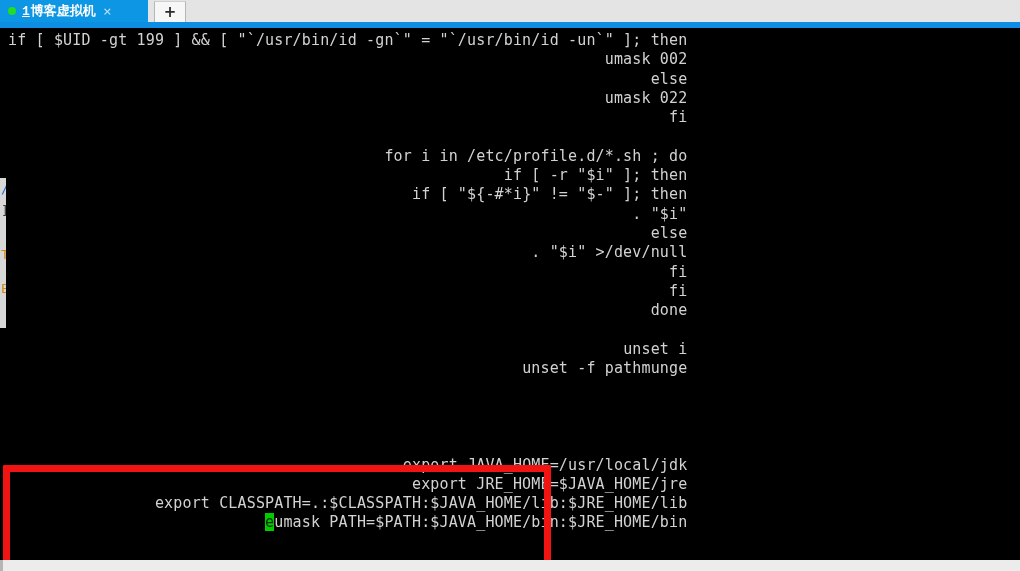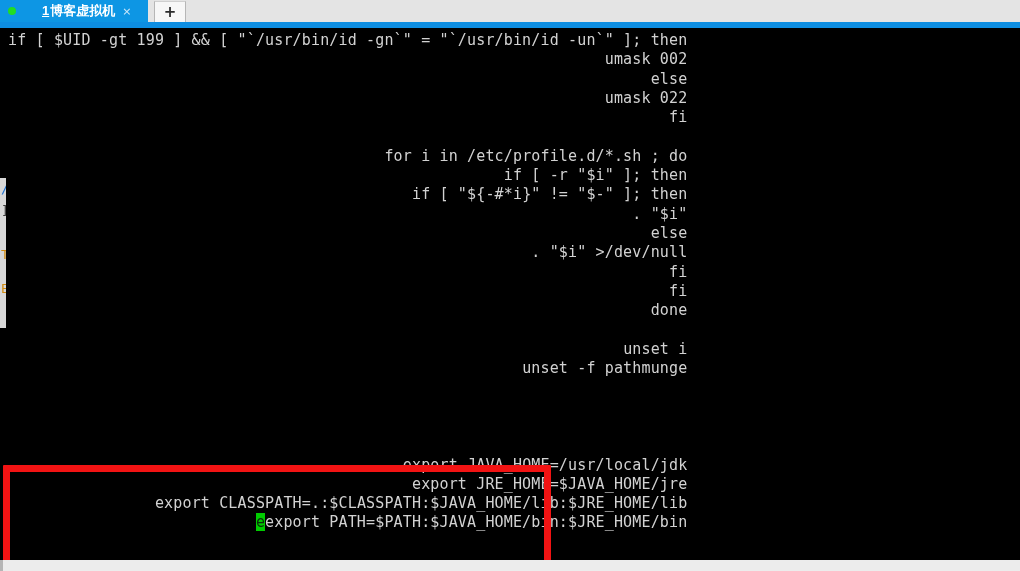--- a/index.html
+++ b/index.html
@@ -43,26 +43,25 @@
   }
   .tab-dot {
     width: 8px; height: 8px;
     border-radius: 50%;
     background: #22dd22;
     margin-right: 6px;
     flex: none;
   }
   .tab-label {
     color: #ffffff;
-    font-family: Liberation Sans, sans-serif;
+    font-family: Liberation Mono, monospace;
     font-size: 13px;
     font-weight: bold;
     white-space: nowrap;
     letter-spacing: 0px;
-    margin-left: 20px;
   }
   .tab-index {
     text-decoration: underline;
     margin-right: 1px;
   }
   .tab-close {
     color: #cfe9fa;
     font-family: "DejaVu Sans", "Liberation Sans", sans-serif;
     font-size: 11px;
     margin-left: 7px;
@@ -222,21 +221,21 @@
 
 unset i
 unset -f pathmunge
 
 
 
 
 export JAVA_HOME=/usr/local/jdk
 export JRE_HOME=$JAVA_HOME/jre
 export CLASSPATH=.:$CLASSPATH:$JAVA_HOME/lib:$JRE_HOME/lib
-</span><span class="cursor-cell">e</span><span>export PATH=$PATH:$JAVA_HOME/bin:$JRE_HOME/bin</span></div>
+</span><span class="cursor-cell">e</span><span>umask PATH=$PATH:$JAVA_HOME/bin:$JRE_HOME/bin</span></div>
 
     <div class="redbox"></div>
 
   </div>
 
   <div class="bottom-strip">
     <div class="bottom-strip-edge"></div>
   </div>
 
 </div>

